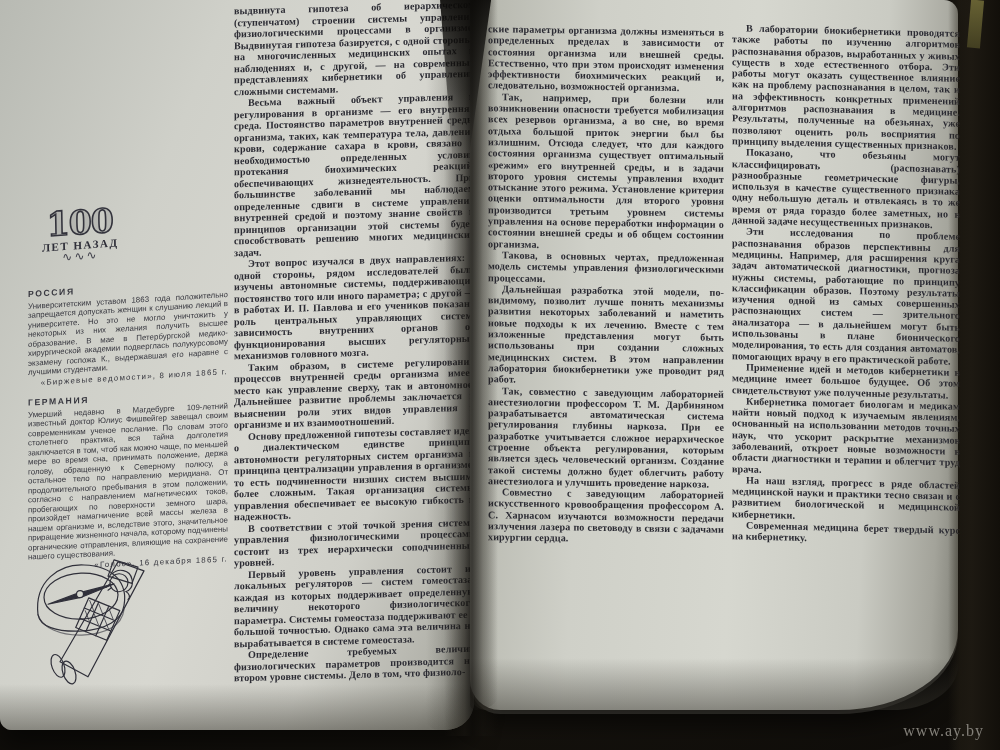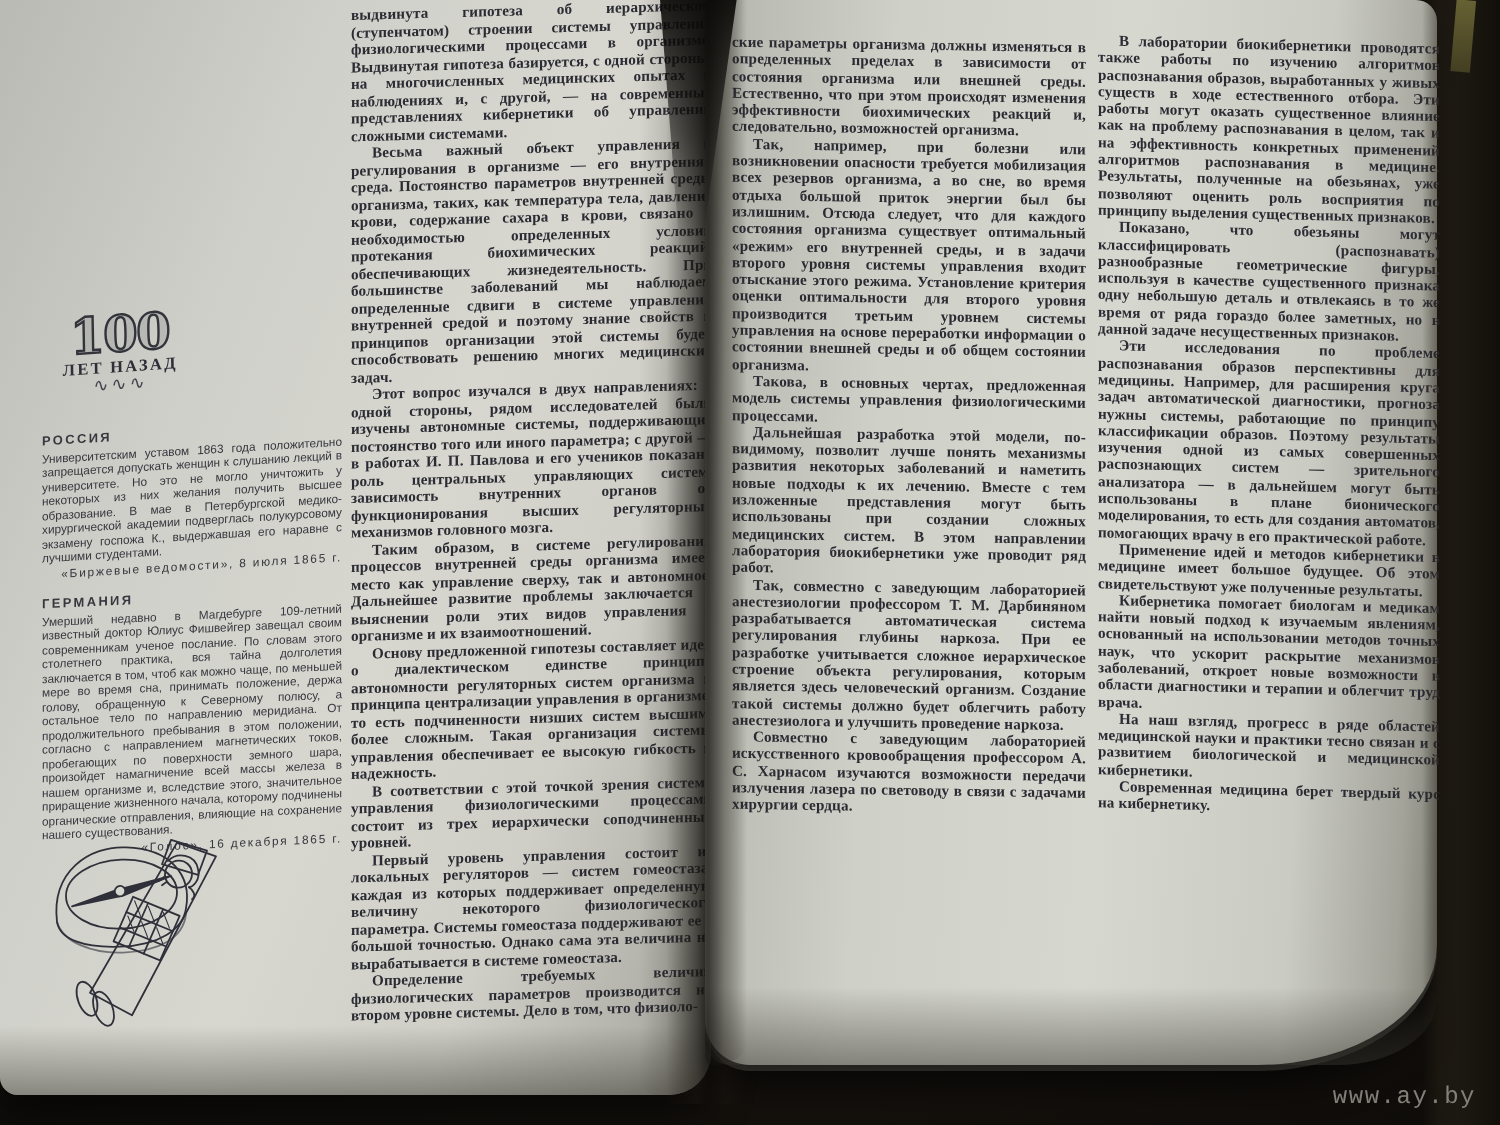--- a/index.html
+++ b/index.html
@@ -83,21 +83,21 @@
   .note-russia  { top: 284px; transform: skewY(-3.4deg); }
   .note-germany { top: 394px; transform: skewY(-2.6deg); }
   .note-h { font-weight: 700; font-size: 8.6px; letter-spacing: 1.6px; margin-bottom: 2px; }
   .note-b { text-align: justify; }
   .note-src { text-align: right; letter-spacing: 1.2px; margin-top: 1px; }
 
   .illus { position:absolute; left: 22px; top: 540px; z-index: 2; transform: skewY(-2deg); }
 
   
   .watermark { position:absolute; right: 16px; bottom: 10px; z-index: 10;
-    font-family: Liberation Mono, monospace; font-size: 16px;
+    font-family: Liberation Serif, serif; font-size: 16px;
     color: #8f8c85; letter-spacing: 1px; opacity: .9; }
 </style>
 </head>
 <body>
 
 <div class="photo">
 
   <div class="page page-left">
 
     <div class="emblem">

